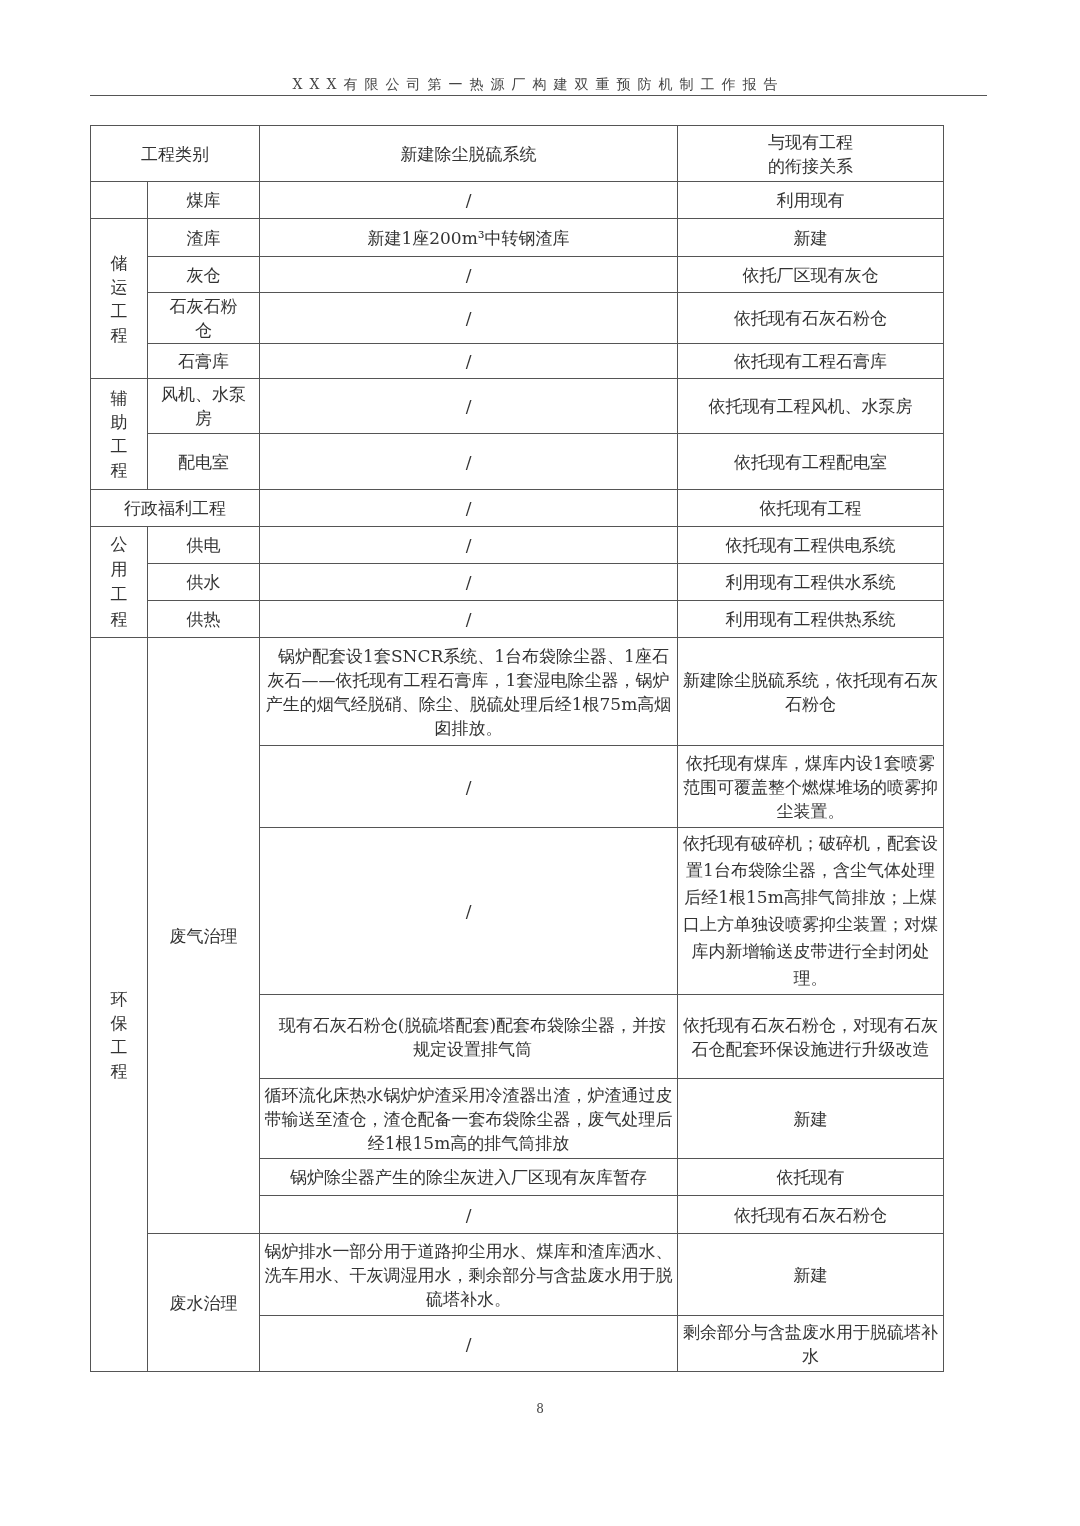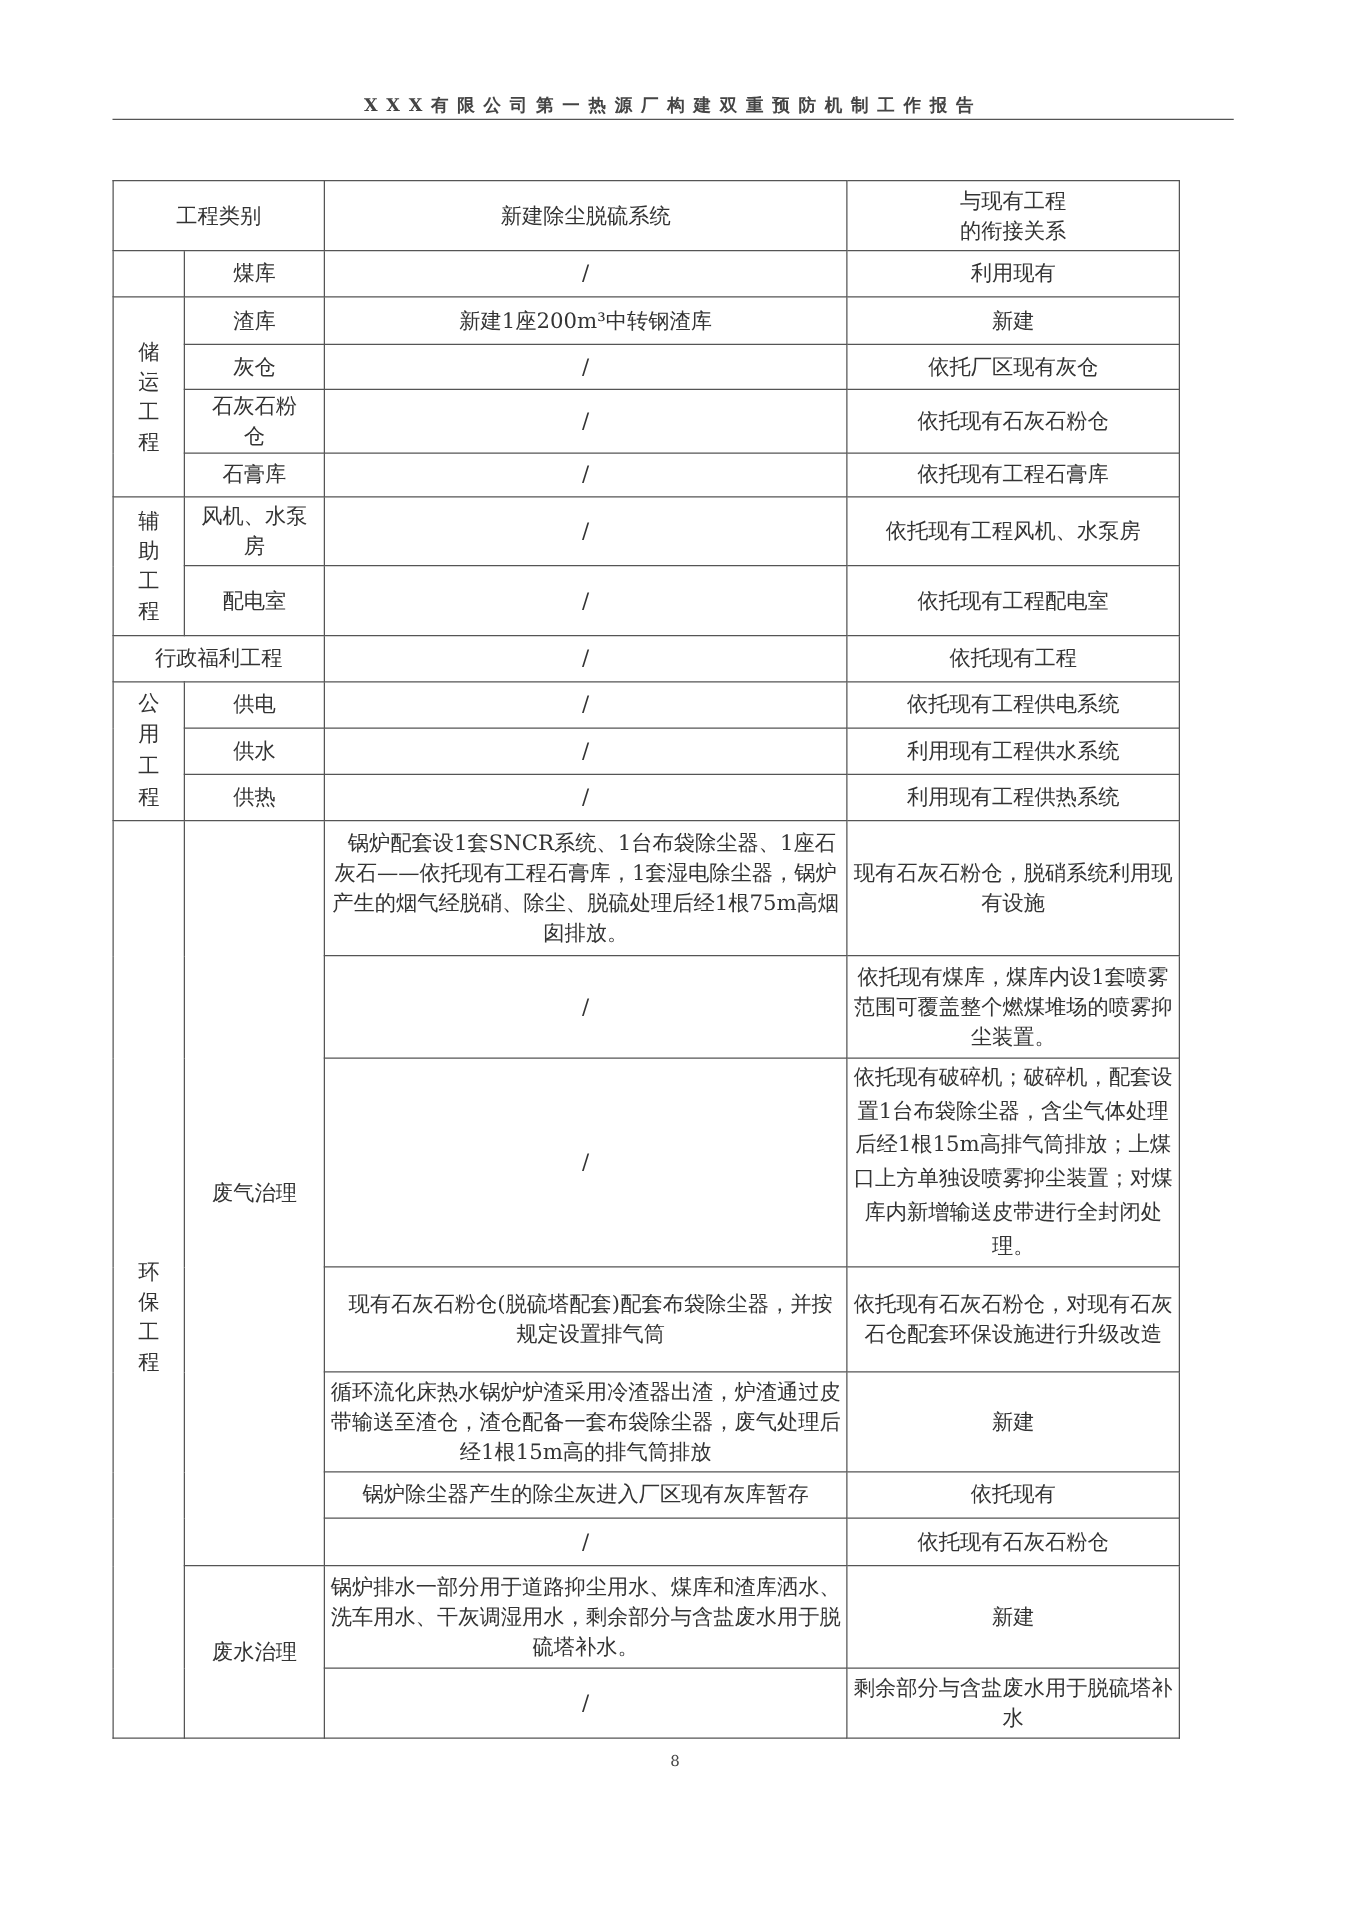--- a/index.html
+++ b/index.html
@@ -1,23 +1,23 @@
 <!DOCTYPE html>
 <html><head>
 <meta charset="utf-8">
 <style>
   html, body { margin: 0; padding: 0; background: #ffffff; }
   body { width: 1080px; height: 1526px; position: relative; overflow: hidden;
          font-family: "DejaVu Serif", "Liberation Serif", serif; color: #333; }
   .header-title { position: absolute; left: 90px; width: 897px; top: 76px; text-align: center;
-                  font-size: 14px; letter-spacing: 7px; color: #444; font-weight: bold; }
+                  font-size: 14px; letter-spacing: 7px; color: #444; }
   .header-rule { position: absolute; left: 90px; width: 897px; top: 95px; height: 0;
                  border-top: 1.5px solid #555; }
   table.main { position: absolute; left: 90px; top: 125px; width: 853px; border-collapse: collapse;
-               table-layout: fixed; font-size: 17px; margin-top: 19px; }
+               table-layout: fixed; font-size: 17px; }
   table.main td { border: 1.5px solid #555; text-align: center; vertical-align: middle;
                   padding: 0 4px; line-height: 24px; color: #333; }
   td.vert { padding: 0 2px; line-height: 27px; }
   td.left { text-align: left; }
   td.just { text-align: left; padding: 2px 4px; }
   .page-number { position: absolute; left: 0; width: 1080px; top: 1402px; text-align: center;
                  font-size: 12px; color: #444; }
 </style>
 </head>
 <body>
@@ -129,21 +129,21 @@
 
   <tr style="height:108px">
     <td rowspan="9" class="vert" style="padding-top:60px">
       <div>环</div>
       <div>保</div>
       <div>工</div>
       <div>程</div>
     </td>
     <td rowspan="7">废气治理</td>
     <td class="just" style="text-indent:10px">锅炉配套设1套SNCR系统、1台布袋除尘器、1座石灰石——依托现有工程石膏库，1套湿电除尘器，锅炉产生的烟气经脱硝、除尘、脱硫处理后经1根75m高烟囱排放。</td>
-    <td>现有石灰石粉仓，脱硝系统利用现有设施</td>
+    <td>新建除尘脱硫系统，依托现有石灰石粉仓</td>
   </tr>
   <tr style="height:82px">
     <td class="left">/</td>
     <td>依托现有煤库，煤库内设1套喷雾范围可覆盖整个燃煤堆场的喷雾抑尘装置。</td>
   </tr>
   <tr style="height:167px">
     <td class="left">/</td>
     <td style="line-height:27px">依托现有破碎机；破碎机，配套设置1台布袋除尘器，含尘气体处理后经1根15m高排气筒排放；上煤口上方单独设喷雾抑尘装置；对煤库内新增输送皮带进行全封闭处理。</td>
   </tr>
   <tr style="height:84px">

